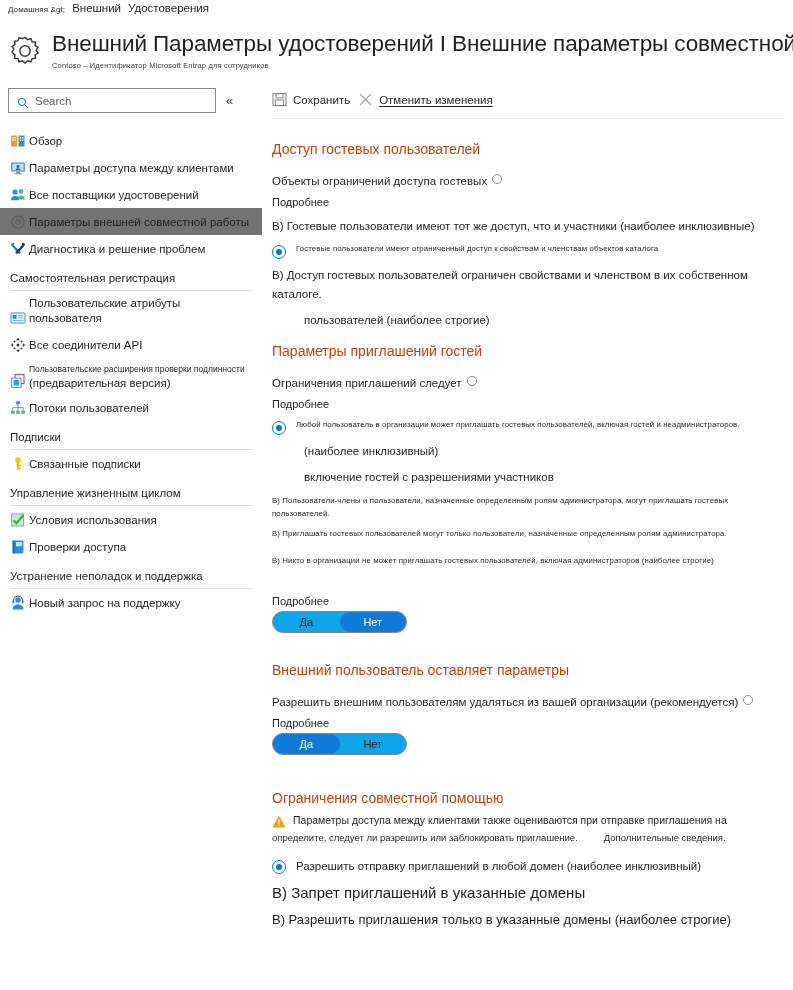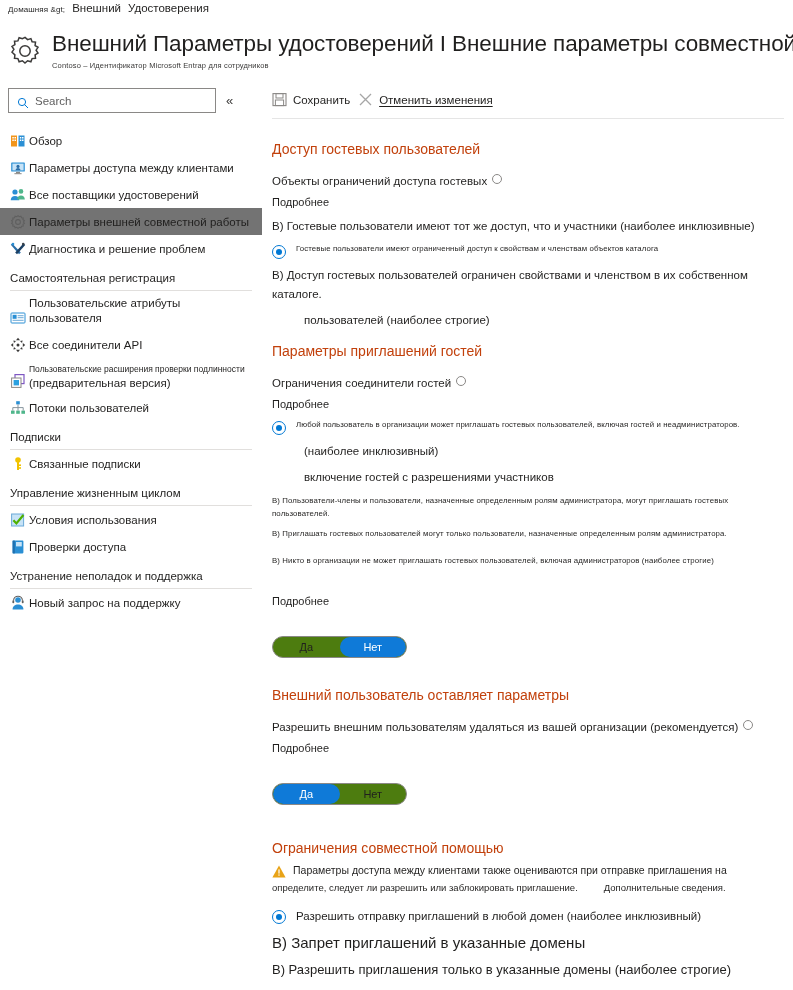--- a/index.html
+++ b/index.html
@@ -106,23 +106,23 @@
   }
   .radio.checked::after {
     content: ""; position: absolute; left: 3px; top: 3px;
     width: 6px; height: 6px; border-radius: 50%; background: #0078d4;
   }
   .radio-text { font-size: 11.5px; color: #201f1e; line-height: 17px; }
   .radio-text.tiny { font-size: 7.8px; line-height: 12px; letter-spacing: .1px; }
 
   
   .toggle {
-    margin-top: 27px; display: inline-flex; align-items: center;
+    margin-top: 2px; display: inline-flex; align-items: center;
     border: 1px solid #8a8886; border-radius: 14px; height: 22px;
-    overflow: hidden; background: #4d7c0f; cursor: pointer; width: 135px;
+    overflow: hidden; background: #0ea5e9; cursor: pointer; width: 135px;
   }
   .toggle-opt {
     flex: 1; text-align: center; font-size: 11px; color: #201f1e;
     height: 100%; display: flex; align-items: center; justify-content: center;
   }
   .toggle-opt.on { background: #0f7ad8; color: #fff; border-radius: 12px; }
 
   
   .warn-row { display: flex; align-items: flex-start; gap: 7px; }
   .warn-ico { width: 14px; height: 13px; flex: none; margin-top: 2px; }
@@ -413,21 +413,21 @@
 
       <div class="opt">В) Доступ гостевых пользователей ограничен свойствами и членством в их собственном каталоге.</div>
       <div class="opt indent">пользователей (наиболее строгие)</div>
     </div>
 
     <div class="sep-gap"></div>
 
     <div style="margin-top:2px">
       <div class="sec-head">Параметры приглашений гостей</div>
       <div class="sub-label">
-        <span>Ограничения соединители гостей</span>
+        <span>Ограничения приглашений следует</span>
         <span class="helpdot"></span>
       </div>
       <div class="learn">Подробнее</div>
 
       <div class="radio-row">
         <span class="radio checked"></span>
         <span class="radio-text tiny">Любой пользователь в организации может приглашать гостевых пользователей, включая гостей и неадминистраторов.</span>
       </div>
       <div class="opt indent">(наиболее инклюзивный)</div>
       <div class="opt indent">включение гостей с разрешениями участников</div>

